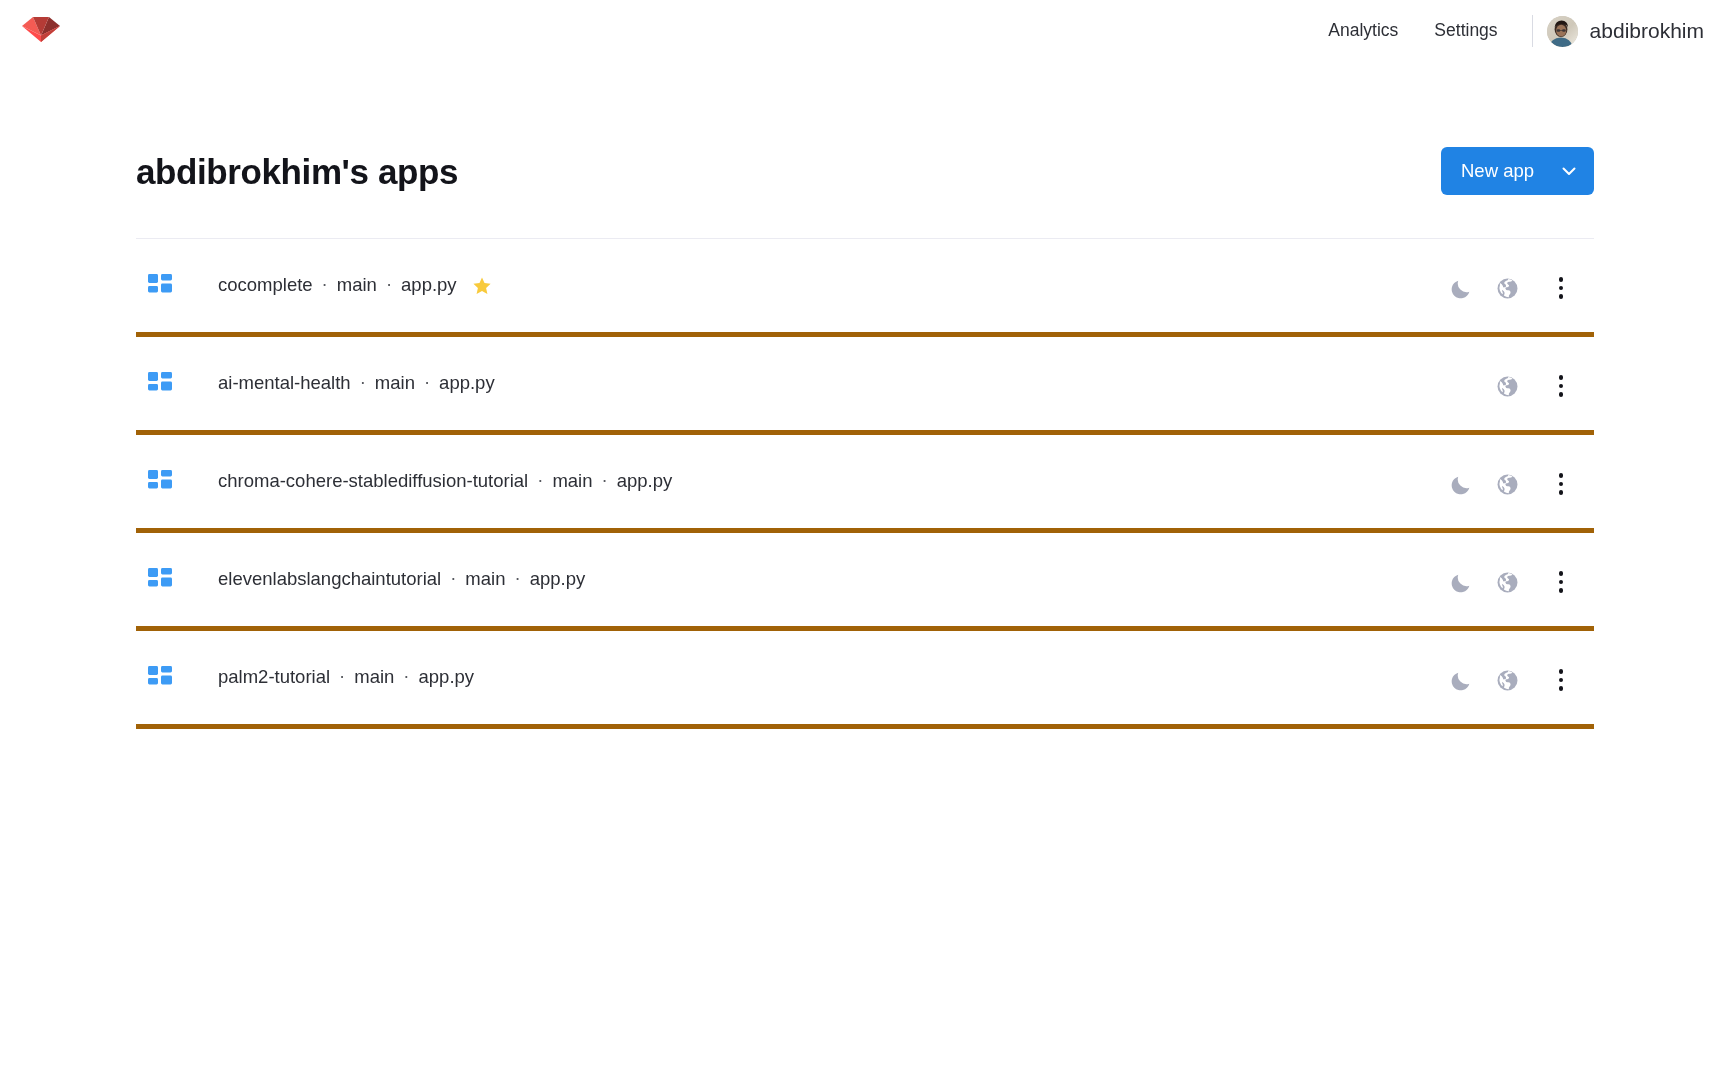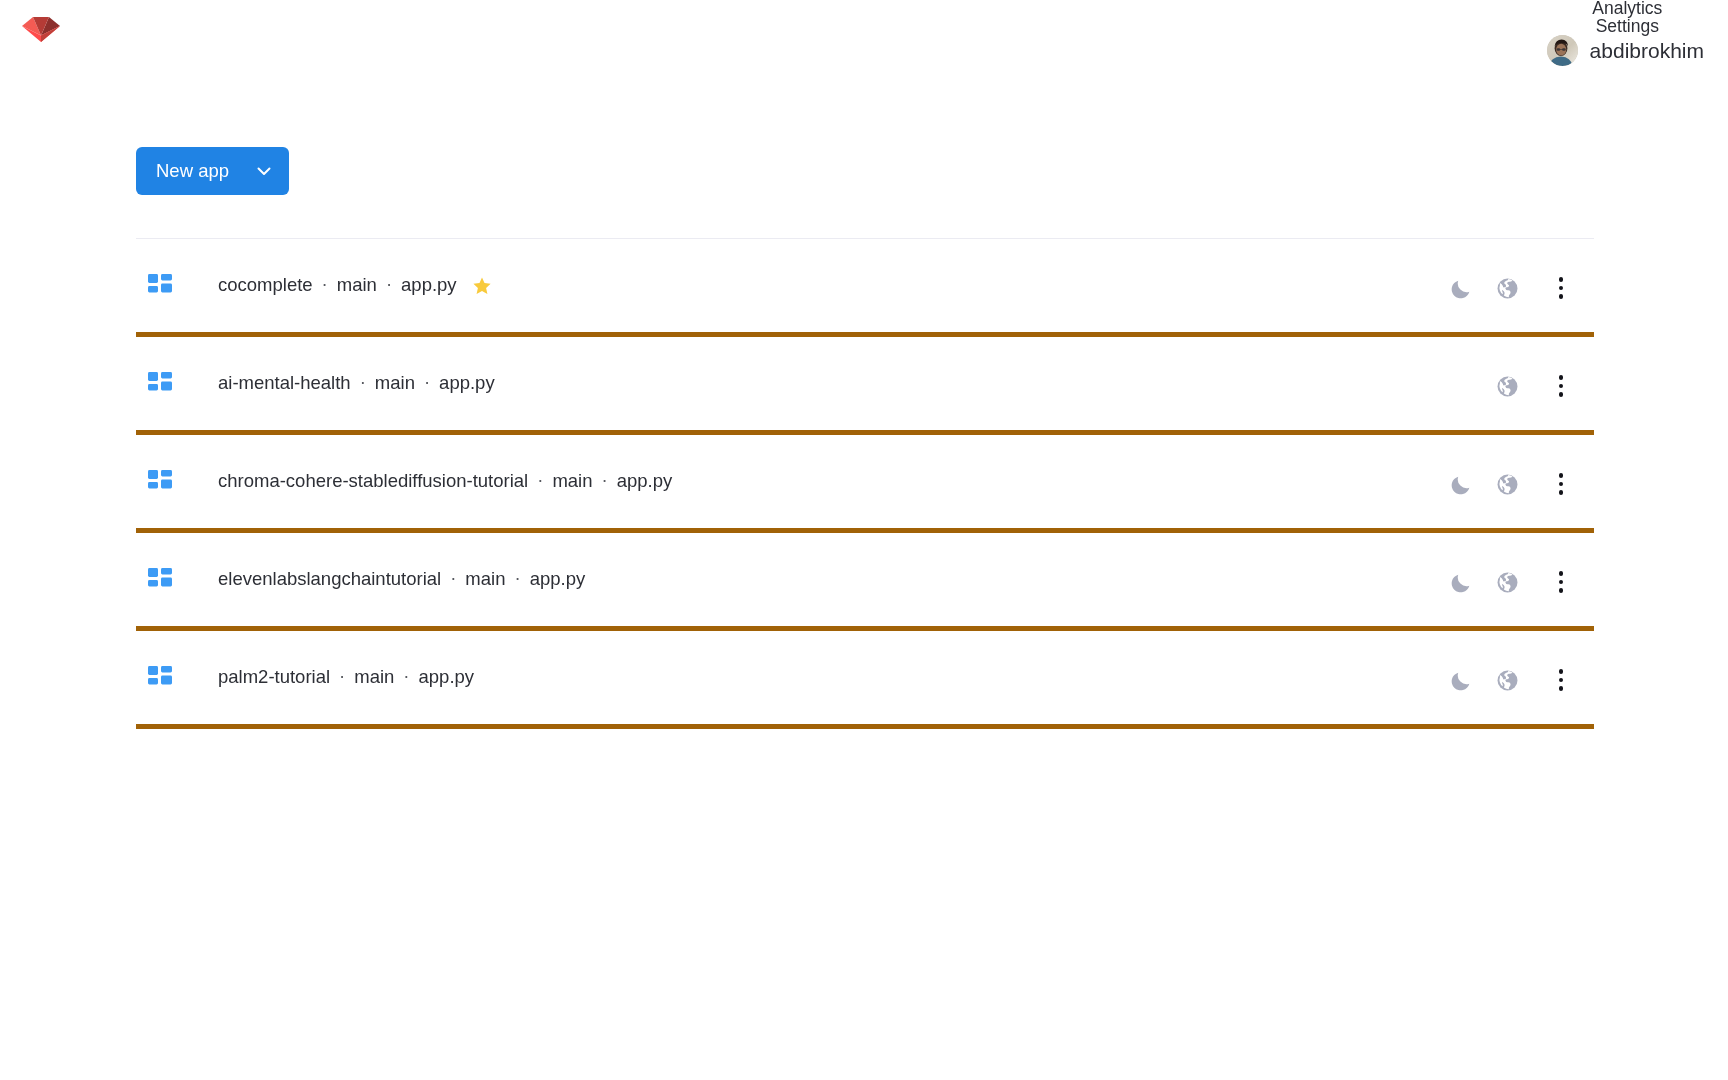--- a/index.html
+++ b/index.html
@@ -32,21 +32,20 @@
   }
 
   .topnav {
     position: absolute;
     right: 20px;
     top: 0;
     height: 62px;
     display: flex;
     align-items: center;
     gap: 0;
-    flex-direction: column;
   }
 
   .topnav-link {
     font-size: 17.5px;
     color: #2d2f36;
     text-decoration: none;
     padding: 0 18px;
     line-height: 1;
     white-space: nowrap;
     cursor: pointer;
@@ -262,20 +261,21 @@
             <rect x="13.1" y="14.2" width="2.1" height="0.7" fill="#2a2a30" opacity="0.85"></rect>
           </g>
         </svg>
       </span>
       <span class="account-name">abdibrokhim</span>
     </div>
   </div>
 </div>
 
 <div class="page-head">
+  <h1 class="page-title">abdibrokhim's apps</h1>
 
   <button class="new-app-btn">
     <span class="new-app-label">New app</span>
     <span class="new-app-chevron">
       <svg viewBox="0 0 22 22" width="22" height="22" xmlns="http://www.w3.org/2000/svg">
         <path d="M5.5 8.5 L11 14 L16.5 8.5" fill="none" stroke="#ffffff" stroke-width="2" stroke-linecap="round" stroke-linejoin="round"></path>
       </svg>
     </span>
   </button>
 </div>

